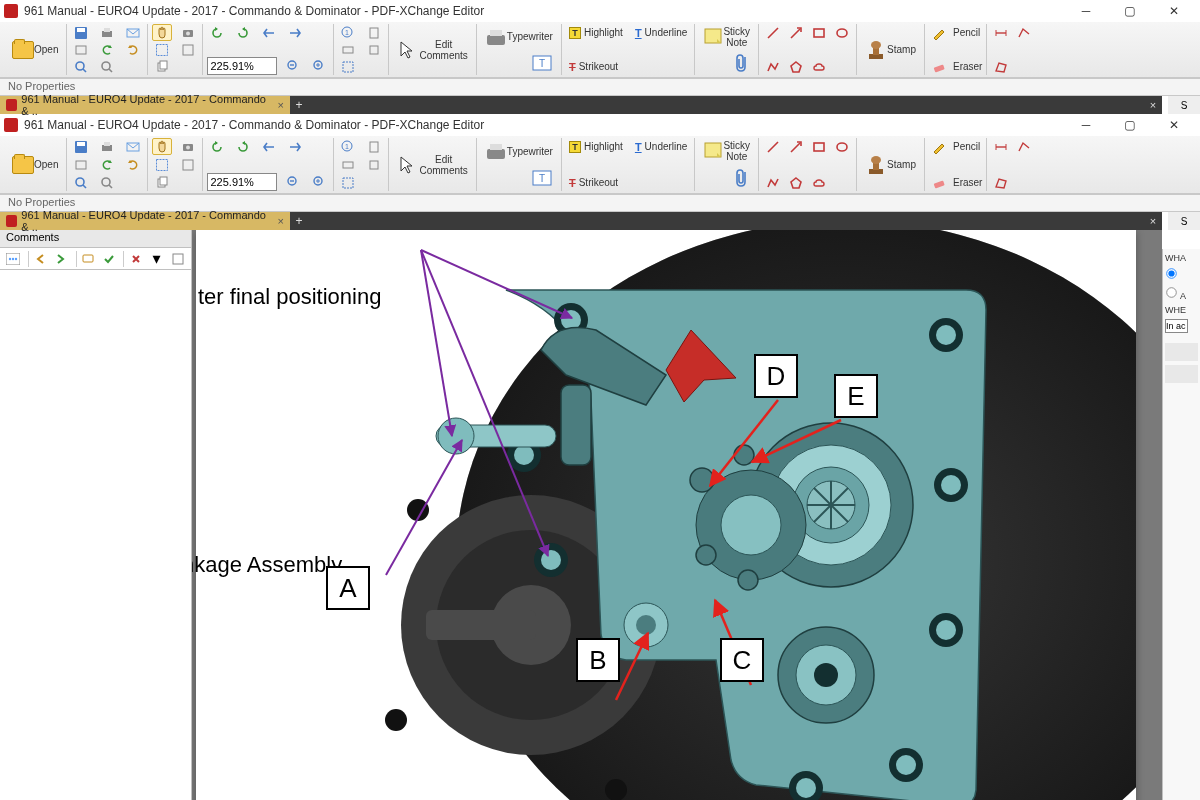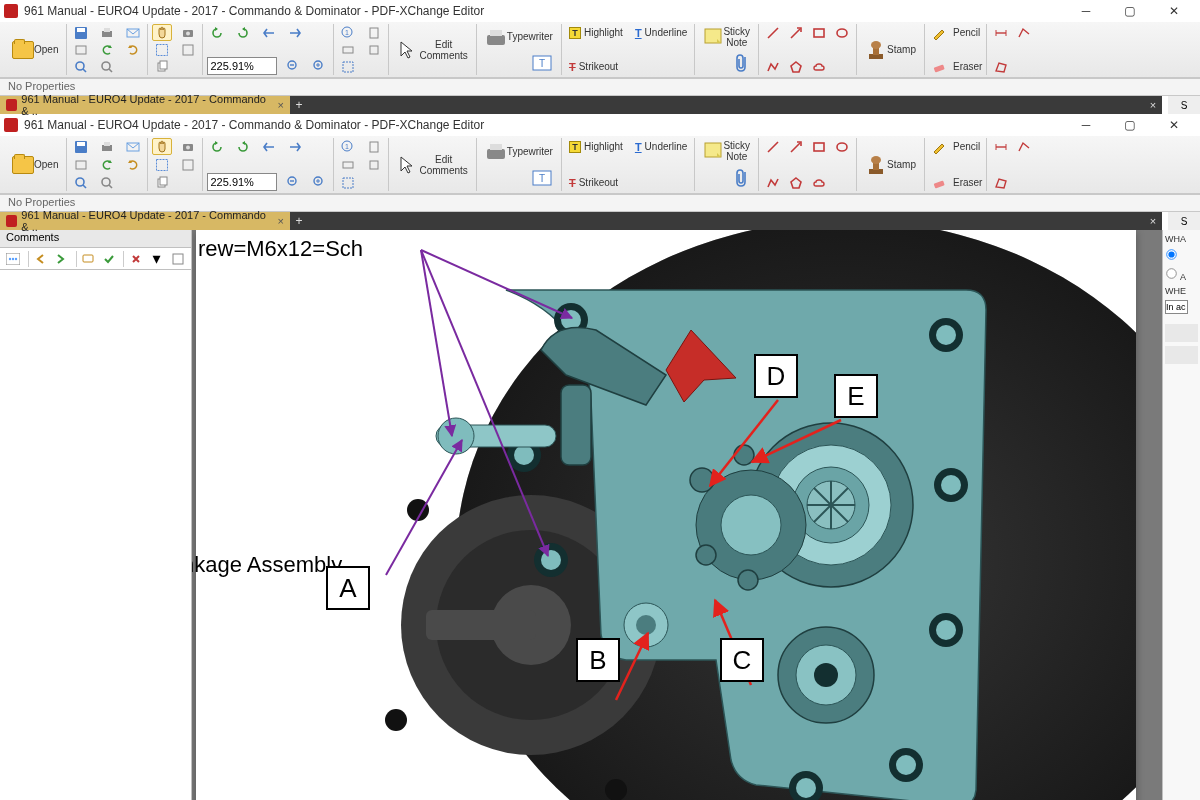--- a/index.html
+++ b/index.html
@@ -36,21 +36,21 @@
 
 .main-area { flex: 1; display: flex; min-height: 0; }
 .side-panel { width: 192px; border-right: 1px solid #c0c0c0; display: flex; flex-direction: column; background: #fff; }
 .side-head { height: 18px; background: #e8e8e8; border-bottom: 1px solid #c0c0c0; font-size: 11px; padding: 1px 6px; }
 .side-tools { height: 22px; border-bottom: 1px solid #c0c0c0; display: flex; align-items: center; gap: 2px; padding: 0 4px; }
 .side-body { flex: 1; background: #fff; }
 
 .doc-viewport { flex: 1; background: #7a7a7a; position: relative; overflow: hidden; }
 .doc-page { position: absolute; background: #fff; box-shadow: 0 2px 8px rgba(0,0,0,.3); }
 
-.right-panel { width: 38px; border-left: 1px solid #c0c0c0; background: #f8f8f8; font-size: 9px; padding: 4px 2px; display: flex; flex-direction: column; gap: 4px; overflow: hidden; }
+.right-panel { width: 38px; border-left: 1px solid #c0c0c0; background: #f8f8f8; font-size: 9px; padding: 4px 2px; display: flex; flex-direction: column; gap: 4px; overflow: hidden; margin-top: 19px; }
 .right-panel .rp-label { font-size: 9px; color: #333; white-space: nowrap; }
 .right-panel input[type=radio] { transform: scale(.8); }
 .right-panel .rp-input { width: 23px; height: 14px; font-size: 9px; border: 1px solid #888; }
 
 
 .diagram { position: absolute; left: 0; top: 0; width: 100%; height: 100%; }
 .pdf-text { position: absolute; font-family: Arial; color: #000; font-size: 22px; white-space: nowrap; }
 .anno-box { position: absolute; background: #fff; border: 2px solid #000; width: 44px; height: 44px; display: flex; align-items: center; justify-content: center; font-size: 26px; font-family: Arial; }
 .mech { fill: #6fa9ab; stroke: #2c5557; stroke-width: 1.5; }
 .mech-dark { fill: #4b7d7f; stroke: #1f3f40; stroke-width: 1.5; }
@@ -910,21 +910,21 @@
           <line x1="225" y1="20" x2="256" y2="206" stroke="#7a2aa0" stroke-width="2" marker-end="url(#mp)"></line>
           <line x1="225" y1="20" x2="352" y2="326" stroke="#7a2aa0" stroke-width="2" marker-end="url(#mp)"></line>
           <line x1="190" y1="345" x2="266" y2="210" stroke="#7a2aa0" stroke-width="2" marker-end="url(#mp)"></line>
 
           <line x1="420" y1="470" x2="452" y2="403" stroke="#e3221d" stroke-width="2.5" marker-end="url(#mr)"></line>
           <line x1="555" y1="455" x2="519" y2="370" stroke="#e3221d" stroke-width="2.5" marker-end="url(#mr)"></line>
           <line x1="582" y1="170" x2="514" y2="256" stroke="#e3221d" stroke-width="2.5" marker-end="url(#mr)"></line>
           <line x1="645" y1="190" x2="556" y2="232" stroke="#e3221d" stroke-width="2.5" marker-end="url(#mr)"></line>
         </svg>
 
-        <div class="pdf-text" style="left:2px;top:6px;font-weight:400">rew=M6x12=Sch</div>
+        <div class="pdf-text" style="left:2px;top:54px">ter final positioning</div>
         <div class="pdf-text" style="left:-14px;top:322px">nkage Assembly</div>
 
         <div class="anno-box" style="left:130px;top:336px">A</div>
         <div class="anno-box" style="left:380px;top:408px">B</div>
         <div class="anno-box" style="left:524px;top:408px">C</div>
         <div class="anno-box" style="left:558px;top:124px">D</div>
         <div class="anno-box" style="left:638px;top:144px">E</div>
       </div>
     </div>
 

